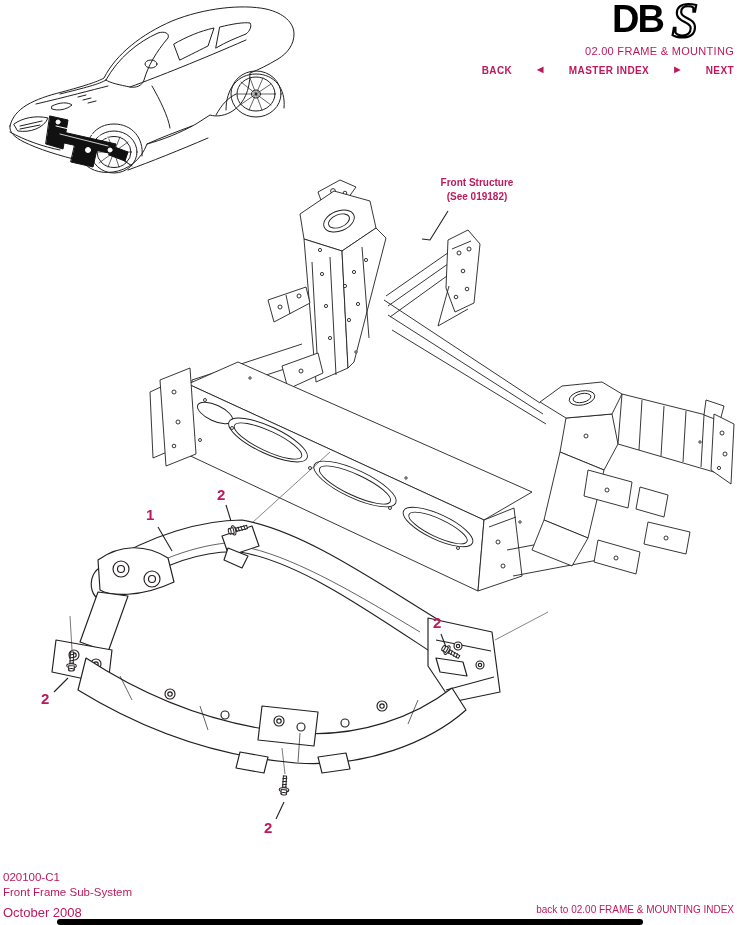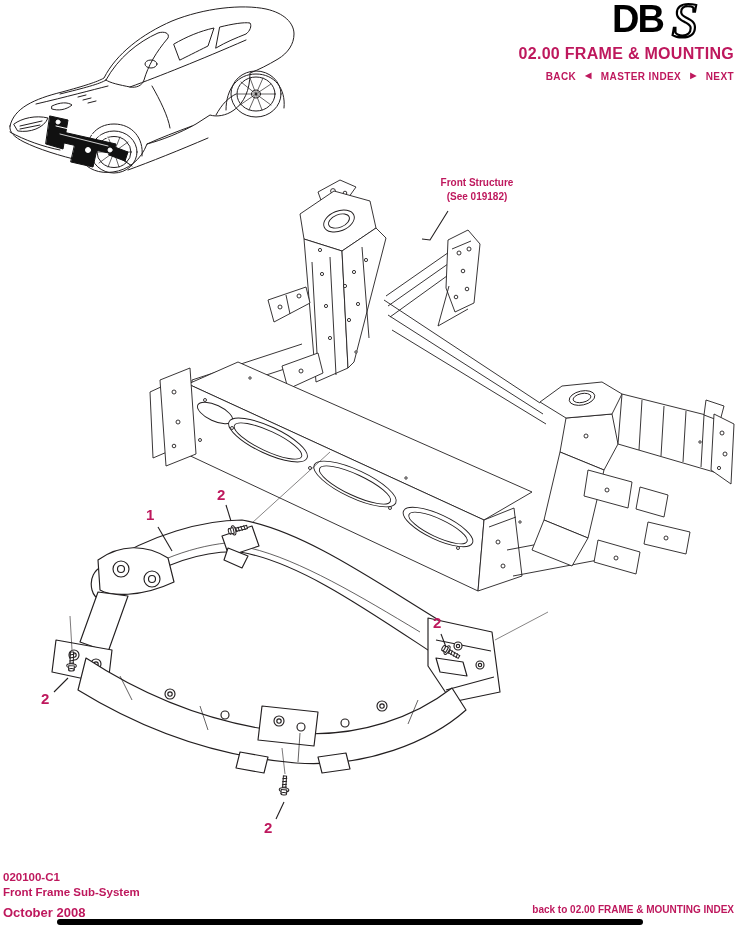--- a/index.html
+++ b/index.html
@@ -2,36 +2,36 @@
 <html><head>
 <meta charset="utf-8">
 <style>
   html,body{margin:0;padding:0;background:#fff;}
   .page{position:relative;width:737px;height:925px;background:#fff;overflow:hidden;
         font-family:"Liberation Sans",sans-serif;color:#be185d;}
   .art{position:absolute;left:0;top:0;}
   
   .hdr{position:absolute;top:0;right:3px;text-align:right;}
   .logo-svg{display:block;margin-left:auto;}
-  .section-title{margin-top:1px;font-weight:bold;font-size:16px;letter-spacing:.3px;white-space:nowrap;}
-  .nav{margin-top:8px;display:flex;justify-content:flex-end;align-items:flex-start;gap:9px;
+  .section-title{margin-top:1px;font-weight:normal;font-size:11px;letter-spacing:.3px;white-space:nowrap;}
+  .nav{margin-top:8px;display:flex;justify-content:flex-end;align-items:flex-start;gap:25px;
        font-size:10px;font-weight:bold;letter-spacing:.4px;}
   .nav .arr{font-size:8px;line-height:10px;}
   .nav span{cursor:default;}
   
   .co{position:absolute;font-weight:bold;white-space:nowrap;}
   .co-num{font-size:15px;}
   .co-label{font-size:10px;line-height:14px;text-align:center;width:140px;left:407px;top:176px;}
   .co-1{left:146px;top:506px;}
   .co-2a{left:217px;top:486px;}
   .co-2b{left:41px;top:690px;}
   .co-2c{left:433px;top:614px;}
   .co-2d{left:264px;top:819px;}
   
-  .f{position:absolute;font-weight:bold;white-space:nowrap;}
+  .f{position:absolute;font-weight:normal;white-space:nowrap;}
   .f-doc{left:3px;top:871px;font-size:11.5px;}
   .f-sub{left:3px;top:886px;font-size:11.5px;text-align:right;}
   .f-date{left:3px;top:905px;font-size:13px;}
   .f-link{right:3px;top:904px;font-size:10px;cursor:pointer;}
   .bottom-bar{position:absolute;left:57px;bottom:0;width:586px;height:6px;background:#000;border-radius:3px;}
 </style>
 </head>
 <body>
 
 <div class="page">

